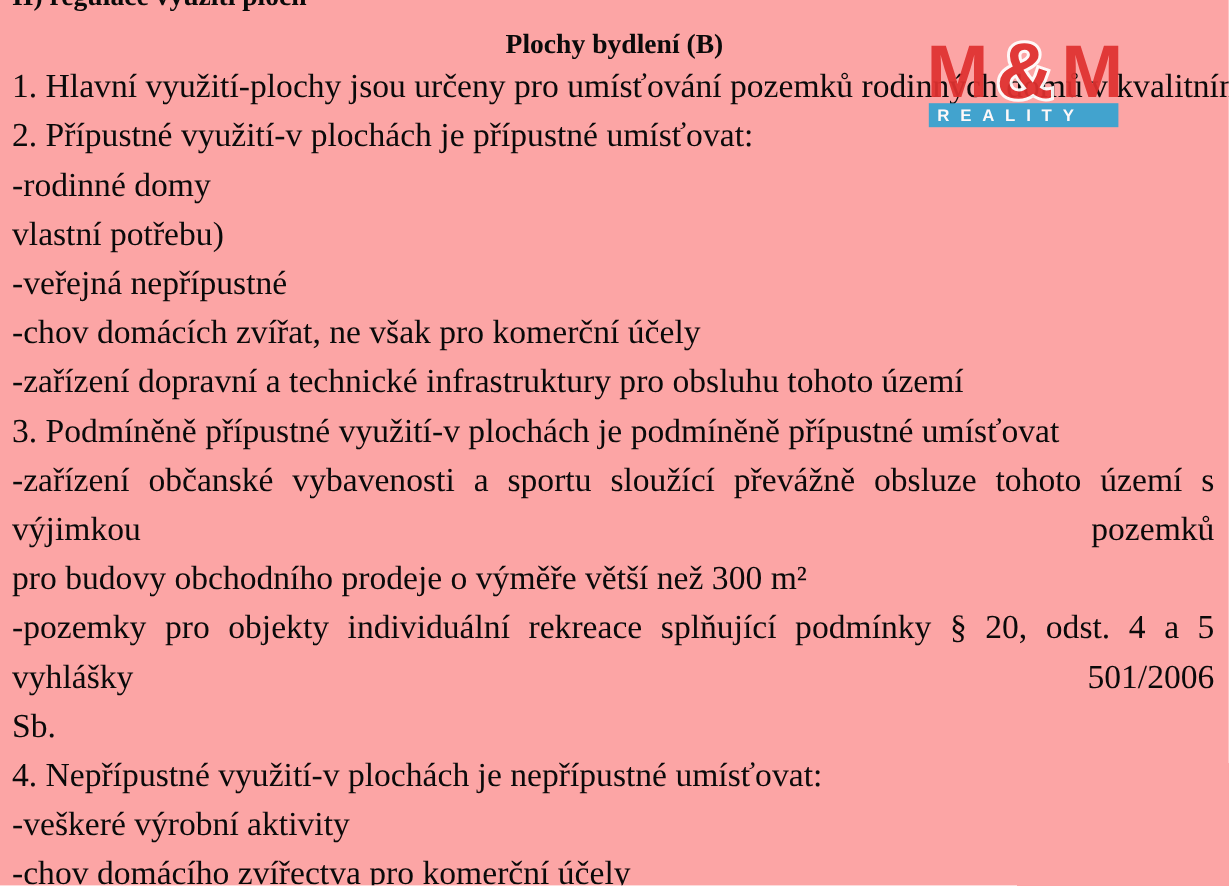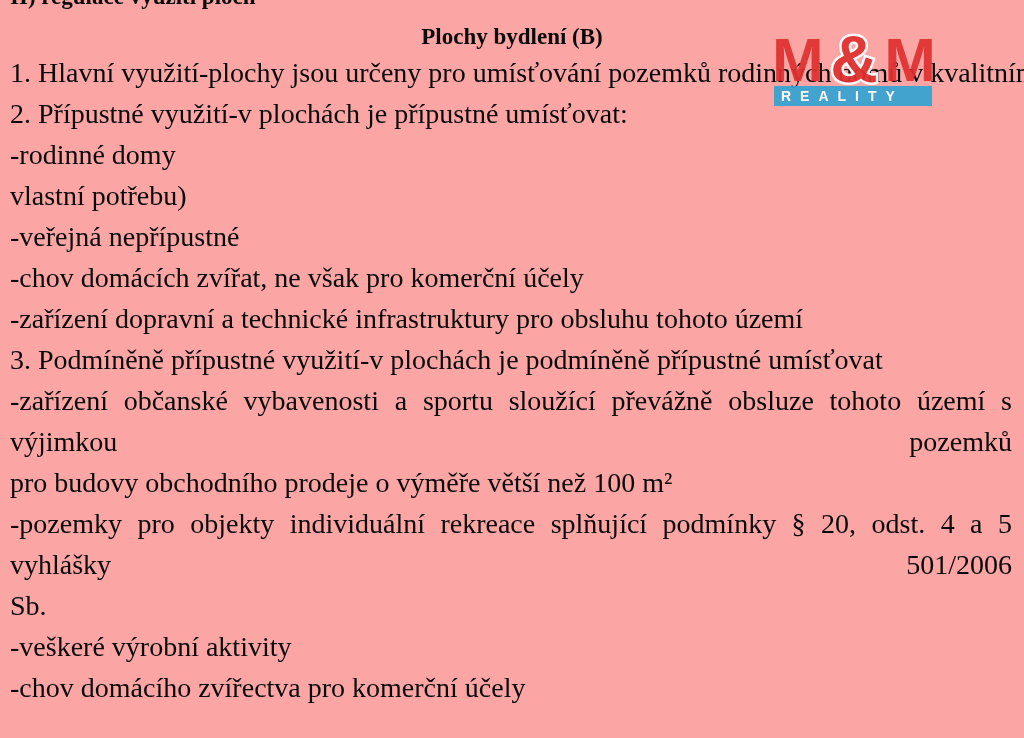--- a/index.html
+++ b/index.html
@@ -76,23 +76,24 @@
   <div class="content">
     <div class="line">1. Hlavní využití-plochy jsou určeny pro umísťování pozemků rodinných domů v kvalitním prostředí</div>
     <div class="line">2. Přípustné využití-v plochách je přípustné umísťovat:</div>
     <div class="line">-rodinné domy</div>
     <div class="line">vlastní potřebu)</div>
     <div class="line">-veřejná nepřípustné</div>
     <div class="line">-chov domácích zvířat, ne však pro komerční účely</div>
     <div class="line">-zařízení dopravní a technické infrastruktury pro obsluhu tohoto území</div>
     <div class="line">3. Podmíněně přípustné využití-v plochách je podmíněně přípustné umísťovat</div>
     <div class="line just">-zařízení občanské vybavenosti a sportu sloužící převážně obsluze tohoto území s výjimkou pozemků</div>
-    <div class="line">pro budovy obchodního prodeje o výměře větší než 100 m²</div>
+    <div class="line">pro budovy obchodního prodeje o výměře větší než 300 m²</div>
     <div class="line just">-pozemky pro objekty individuální rekreace splňující podmínky § 20, odst. 4 a 5 vyhlášky 501/2006</div>
     <div class="line">Sb.</div>
+    <div class="line">4. Nepřípustné využití-v plochách je nepřípustné umísťovat:</div>
     <div class="line">-veškeré výrobní aktivity</div>
     <div class="line">-chov domácího zvířectva pro komerční účely</div>
   </div>
 
   <div class="logo">
     <svg viewBox="0 0 168 57" font-family="Liberation Sans, sans-serif" font-weight="bold">
       <text x="2" y="52" font-size="62" fill="#e03130">M</text>
       <text x="166" y="52" font-size="62" fill="#e03130" text-anchor="end">M</text>
       <text x="84" y="53" font-size="66" fill="#e03130" text-anchor="middle" stroke="#ffffff" stroke-width="5" paint-order="stroke">&amp;</text>
     </svg>

